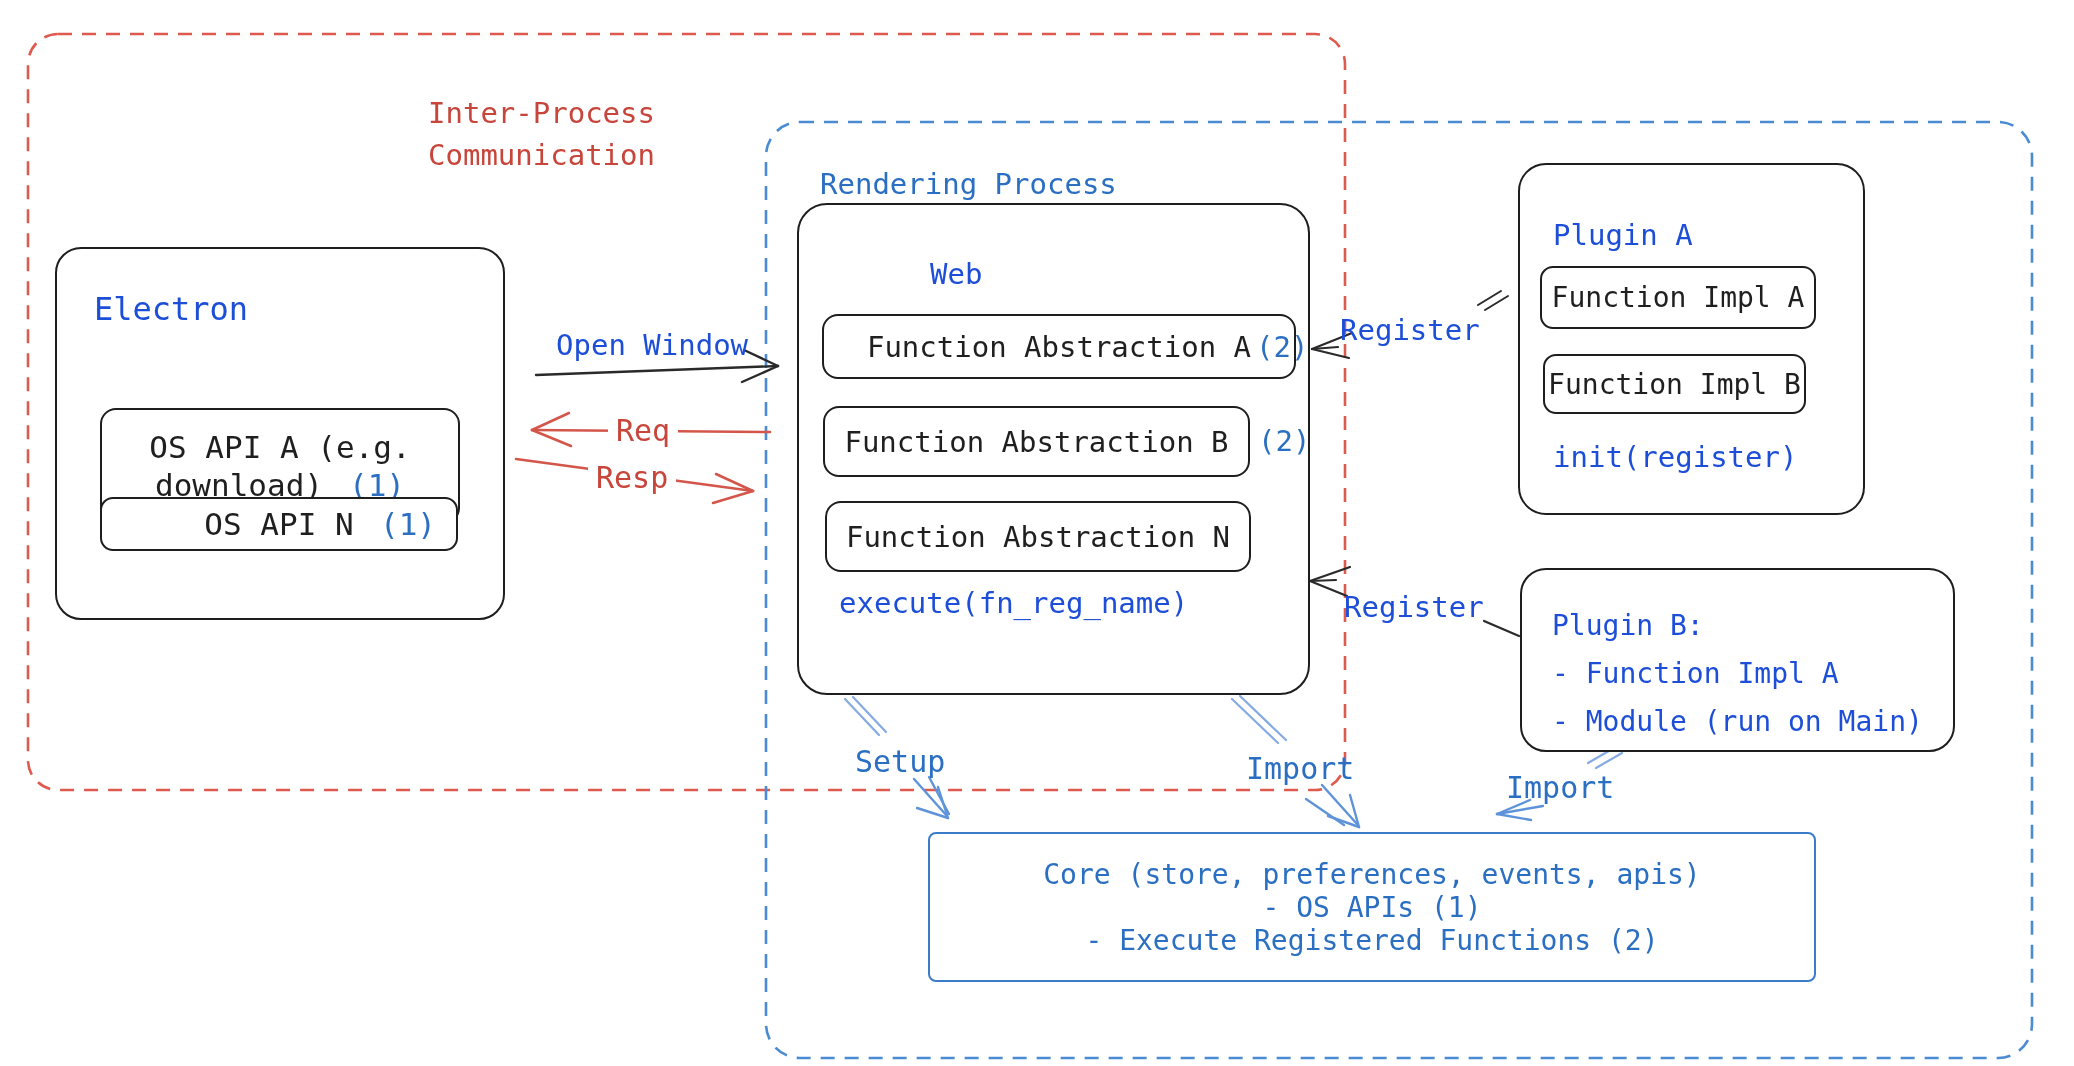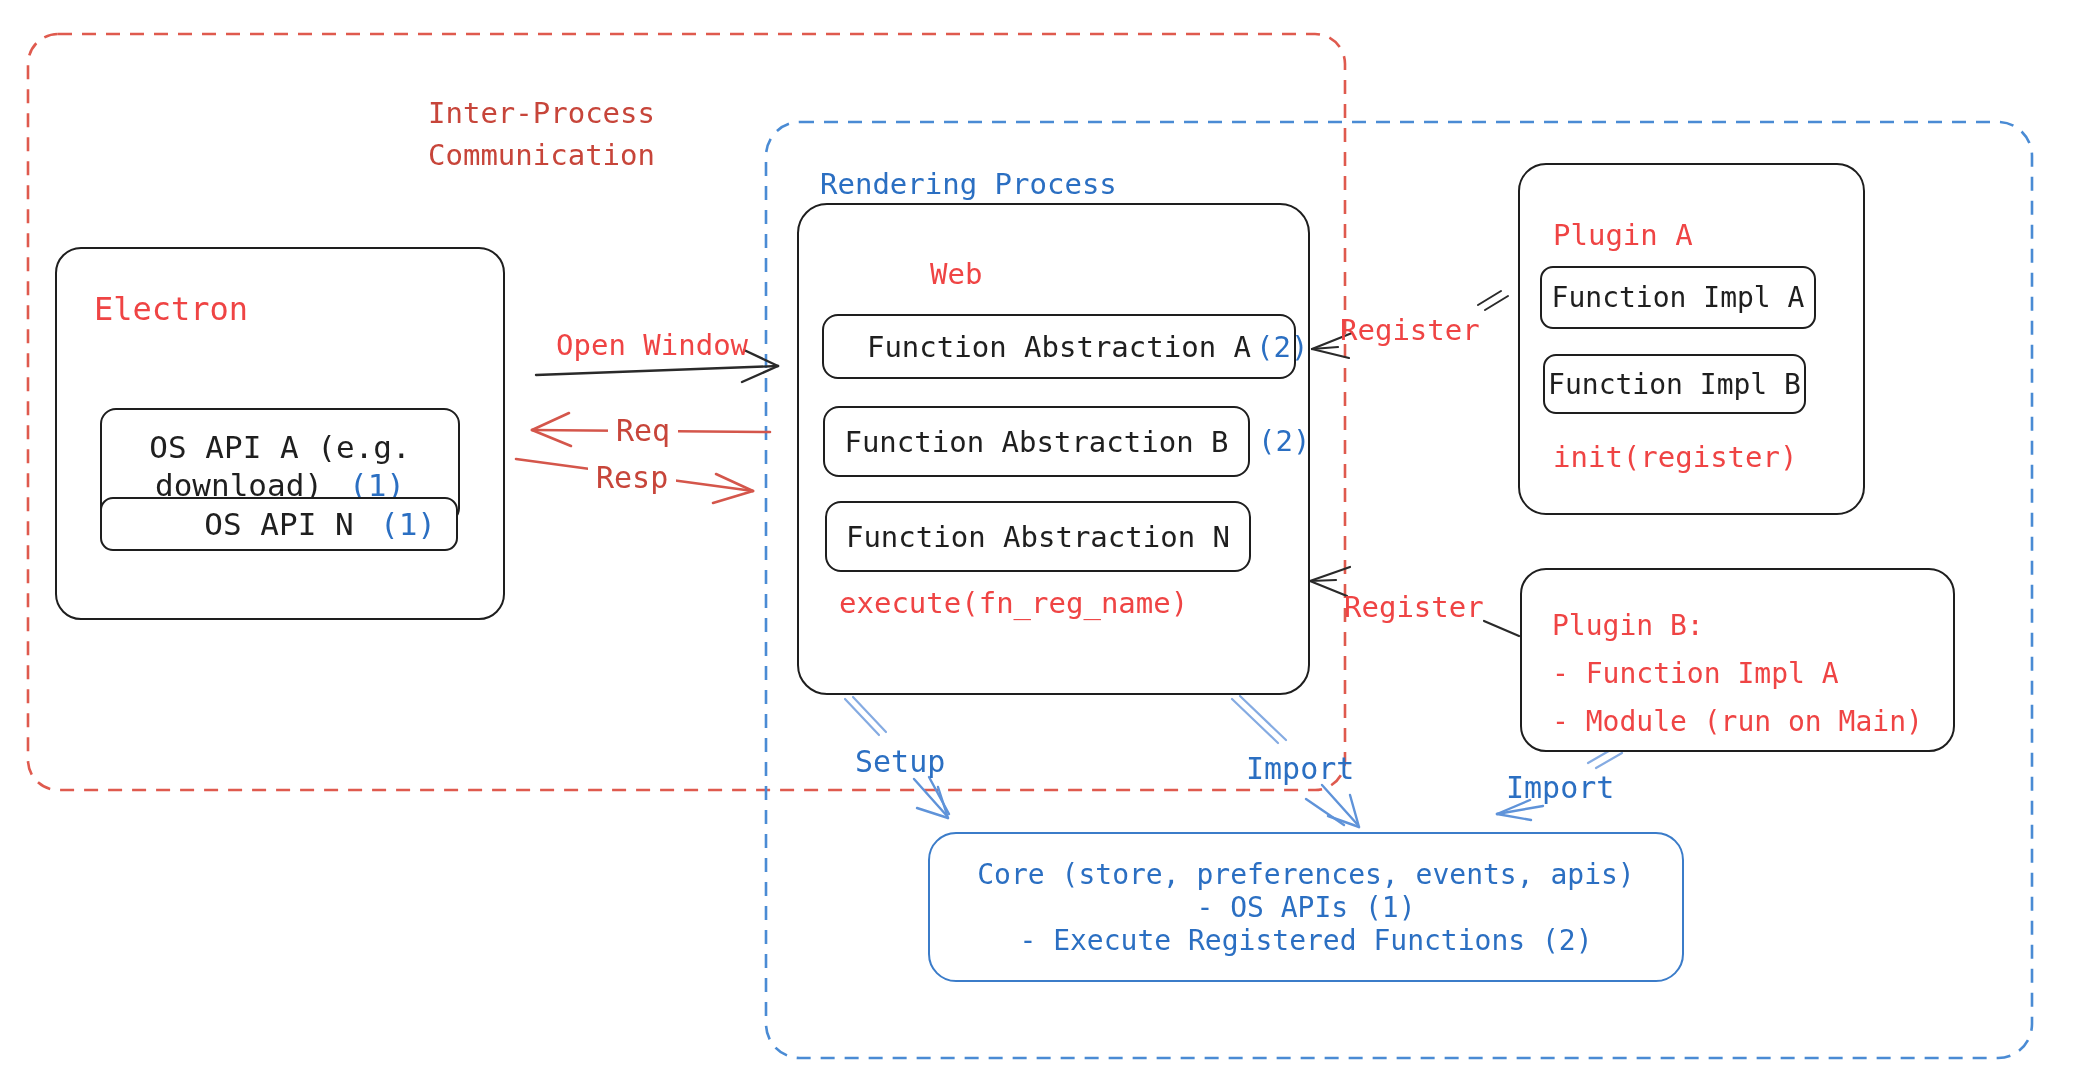--- a/index.html
+++ b/index.html
@@ -3,21 +3,21 @@
 <meta charset="utf-8">
 <style>
   html,body{margin:0;padding:0;background:#ffffff;}
   .stage{
     position:relative;width:2074px;height:1066px;background:#ffffff;overflow:hidden;
     font-family:"DejaVu Sans Mono", monospace;color:#1f1f1f;
   }
   .stage svg{position:absolute;left:0;top:0;z-index:1;}
   .box{position:absolute;z-index:2;background:#ffffff;border:2.5px solid #1e1e1e;border-radius:26px;box-sizing:border-box;}
   .lbl{position:absolute;z-index:3;white-space:pre;line-height:1.2;}
-  .black{color:#ef4444;}
+  .black{color:#1d4ed8;}
   .red{color:#c7453a;}
   .blue{color:#2b6fc2;}
   .lightbluebox{border:2.5px solid #3b7cc9;}
   .innerbox{border-width:2.2px;border-radius:16px;display:flex;align-items:center;justify-content:center;text-align:center;}
   .col{display:flex;flex-direction:column;align-items:center;justify-content:center;margin-top:44px;}
   .onwhite{background:#ffffff;padding:2px 8px;}
   .f29{font-size:29px;}
   .f31{font-size:31px;}
   .f28{font-size:28px;}
   .corebox{display:flex;flex-direction:column;align-items:center;justify-content:center;text-align:center;color:#2b6fc2;font-size:28px;line-height:33px;}
@@ -149,19 +149,19 @@
   <div class="box innerbox f28" style="left:1540px;top:266px;width:276px;height:63px;border-radius:13px;">Function Impl A</div>
   <div class="lbl black f29" style="left:1553px;top:440px;">init(register)</div>
 
   <div class="box" style="left:1520px;top:568px;width:435px;height:184px;border-radius:26px;"></div>
   <div class="lbl black f28" style="left:1552px;top:602px;line-height:48px;"><span>Plugin B:</span><br><span>- Function Impl A</span><br><span>- Module (run on Main)</span></div>
 
   <div class="lbl blue" style="left:855px;top:744px;font-size:30px;font-weight:500;">Setup</div>
   <div class="lbl blue" style="left:1246px;top:751px;font-size:30px;font-weight:500;">Import</div>
   <div class="lbl blue" style="left:1506px;top:770px;font-size:30px;font-weight:500;">Import</div>
 
-  <div class="box lightbluebox corebox" style="left:928px;top:832px;width:756px;height:150px;border-radius:28px;">
+  <div class="box lightbluebox corebox" style="left:928px;top:832px;width:888px;height:150px;border-radius:8px;">
     <div>Core (store, preferences, events, apis)</div>
     <div>- OS APIs (1)</div>
     <div>- Execute Registered Functions (2)</div>
   </div>
 
 </div>
 
 </body></html>

